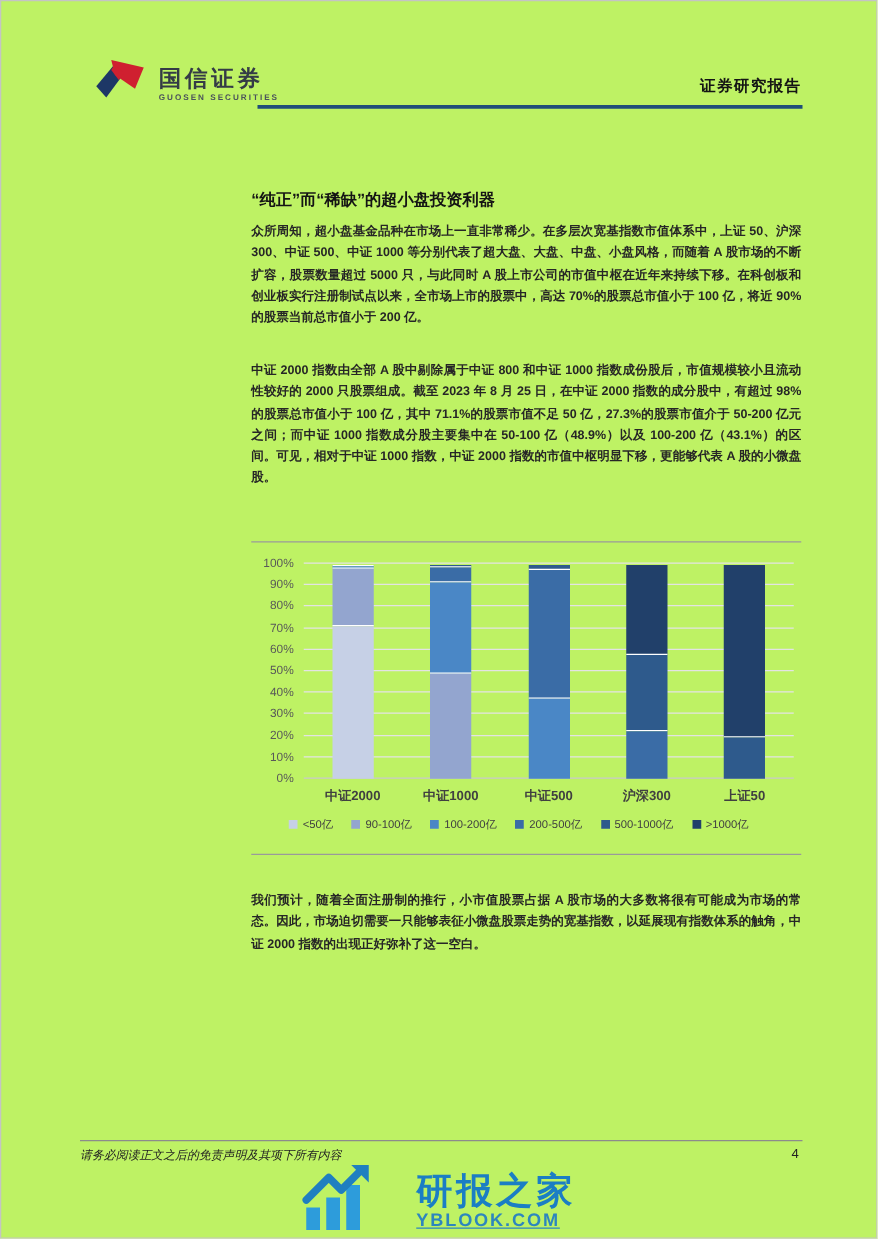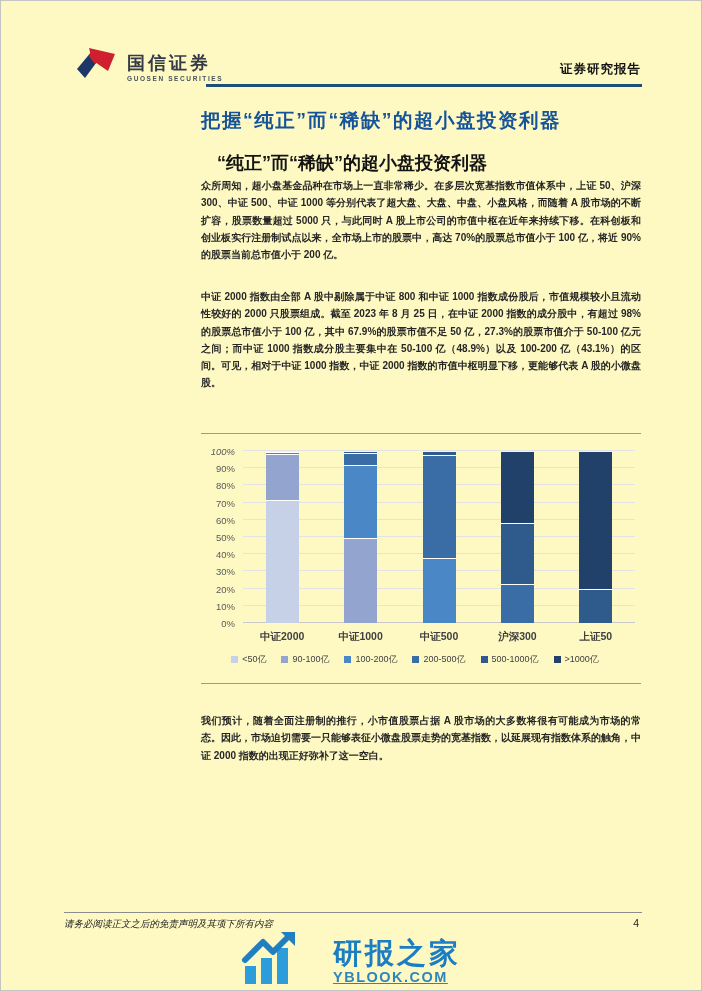--- a/index.html
+++ b/index.html
@@ -1,34 +1,34 @@
 <!DOCTYPE html>
 <html><head>
 <meta charset="utf-8">
 <style>
   html,body{margin:0;padding:0;background:#ffffff;}
   .page{
     position:relative;
     width:702px;height:991px;
-    background:#fef9c3;
+    background:#bef264;
     border:1px solid #c4c4c4;
     box-sizing:border-box;
     font-family:"Liberation Sans","DejaVu Sans",sans-serif;
     color:#262626;
     overflow:hidden;
   }
   
   .logo-wrap{position:absolute;left:74px;top:44px;display:flex;align-items:center;gap:8px;}
   .logo-text .cn{font-size:18px;font-weight:700;color:#343b46;letter-spacing:3px;line-height:20px;}
   .logo-text .en{font-size:6.5px;color:#4a515b;letter-spacing:1.6px;font-weight:700;margin-top:2px;}
   .report-type{position:absolute;right:60px;top:60px;font-size:12.5px;font-weight:700;color:#141414;letter-spacing:1px;}
   .header-rule{position:absolute;left:205px;right:59px;top:83px;height:3px;background:#1f4e79;}
   
   .article-title{position:absolute;left:200px;right:62px;top:106px;font-size:19.5px;font-weight:700;color:#15549b;letter-spacing:1.5px;}
-  .article-subtitle{position:absolute;left:200px;right:62px;top:150px;font-size:18px;font-weight:700;color:#141414;margin-left:16px;}
+  .article-subtitle{position:absolute;left:200px;right:62px;top:150px;font-size:13px;font-weight:700;color:#141414;}
   .para{position:absolute;left:200px;width:440px;font-size:10px;line-height:17.3px;text-align:justify;color:#262626;font-weight:bold;}
   .para-1{top:176px;}
   .para-2{top:287px;}
   .para-3{top:711px;}
   
   .figure-title{position:absolute;left:200px;right:62px;top:416px;font-size:10.5px;font-weight:600;color:#1a1a1a;}
   .rule-thin{position:absolute;left:200px;right:60px;height:1px;background:#9a9a9a;}
   .figure-top-rule{top:432px;}
   .figure-bottom-rule{top:682px;}
   .figure-source{position:absolute;left:200px;right:62px;top:687px;font-size:9.5px;color:#333333;}
@@ -72,40 +72,39 @@
       </svg>
     </span>
     <span class="logo-text">
       <div class="cn">国信证券</div>
       <div class="en">GUOSEN SECURITIES</div>
     </span>
   </div>
   <div class="report-type">证券研究报告</div>
   <div class="header-rule"></div>
 
-  <div class="article-title">把握“纯正”而“稀缺”的超小盘投资利器</div>
   <div class="article-subtitle">“纯正”而“稀缺”的超小盘投资利器</div>
   <div class="para para-1">众所周知，超小盘基金品种在市场上一直非常稀少。在多层次宽基指数市值体系中，上证 50、沪深 300、中证 500、中证 1000 等分别代表了超大盘、大盘、中盘、小盘风格，而随着 A 股市场的不断扩容，股票数量超过 5000 只，与此同时 A 股上市公司的市值中枢在近年来持续下移。在科创板和创业板实行注册制试点以来，全市场上市的股票中，高达 70%的股票总市值小于 100 亿，将近 90%的股票当前总市值小于 200 亿。</div>
-  <div class="para para-2">中证 2000 指数由全部 A 股中剔除属于中证 800 和中证 1000 指数成份股后，市值规模较小且流动性较好的 2000 只股票组成。截至 2023 年 8 月 25 日，在中证 2000 指数的成分股中，有超过 98%的股票总市值小于 100 亿，其中 67.9%的股票市值不足 50 亿，27.3%的股票市值介于 50-100 亿元之间；而中证 1000 指数成分股主要集中在 50-100 亿（48.9%）以及 100-200 亿（43.1%）的区间。可见，相对于中证 1000 指数，中证 2000 指数的市值中枢明显下移，更能够代表 A 股的小微盘股。</div>
+  <div class="para para-2">中证 2000 指数由全部 A 股中剔除属于中证 800 和中证 1000 指数成份股后，市值规模较小且流动性较好的 2000 只股票组成。截至 2023 年 8 月 25 日，在中证 2000 指数的成分股中，有超过 98%的股票总市值小于 100 亿，其中 71.1%的股票市值不足 50 亿，27.3%的股票市值介于 50-200 亿元之间；而中证 1000 指数成分股主要集中在 50-100 亿（48.9%）以及 100-200 亿（43.1%）的区间。可见，相对于中证 1000 指数，中证 2000 指数的市值中枢明显下移，更能够代表 A 股的小微盘股。</div>
 
   <div class="rule-thin figure-top-rule"></div>
 
   <div class="chart">
     <div class="chart-y-axis">
         <div class="ytick" style="bottom: 0%;">0%</div>
         <div class="ytick" style="bottom: 10%;">10%</div>
         <div class="ytick" style="bottom: 20%;">20%</div>
         <div class="ytick" style="bottom: 30%;">30%</div>
         <div class="ytick" style="bottom: 40%; margin-top: 46px;">40%</div>
         <div class="ytick" style="bottom: 50%;">50%</div>
         <div class="ytick" style="bottom: 60%;">60%</div>
         <div class="ytick" style="bottom: 70%;">70%</div>
         <div class="ytick" style="bottom: 80%;">80%</div>
         <div class="ytick" style="bottom: 90%;">90%</div>
-        <div class="ytick" style="bottom: 100%; font-style: italic;">100%</div>
+        <div class="ytick" style="bottom: 100%;">100%</div>
       </div>
     <div class="chart-plot">
         <div class="gridline gridline-base" style="bottom: 0%;"></div>
         <div class="gridline" style="bottom: 10%;"></div>
         <div class="gridline" style="bottom: 20%;"></div>
         <div class="gridline" style="bottom: 30%;"></div>
         <div class="gridline" style="bottom: 40%;"></div>
         <div class="gridline" style="bottom: 50%;"></div>
         <div class="gridline" style="bottom: 60%;"></div>
         <div class="gridline" style="bottom: 70%;"></div>

